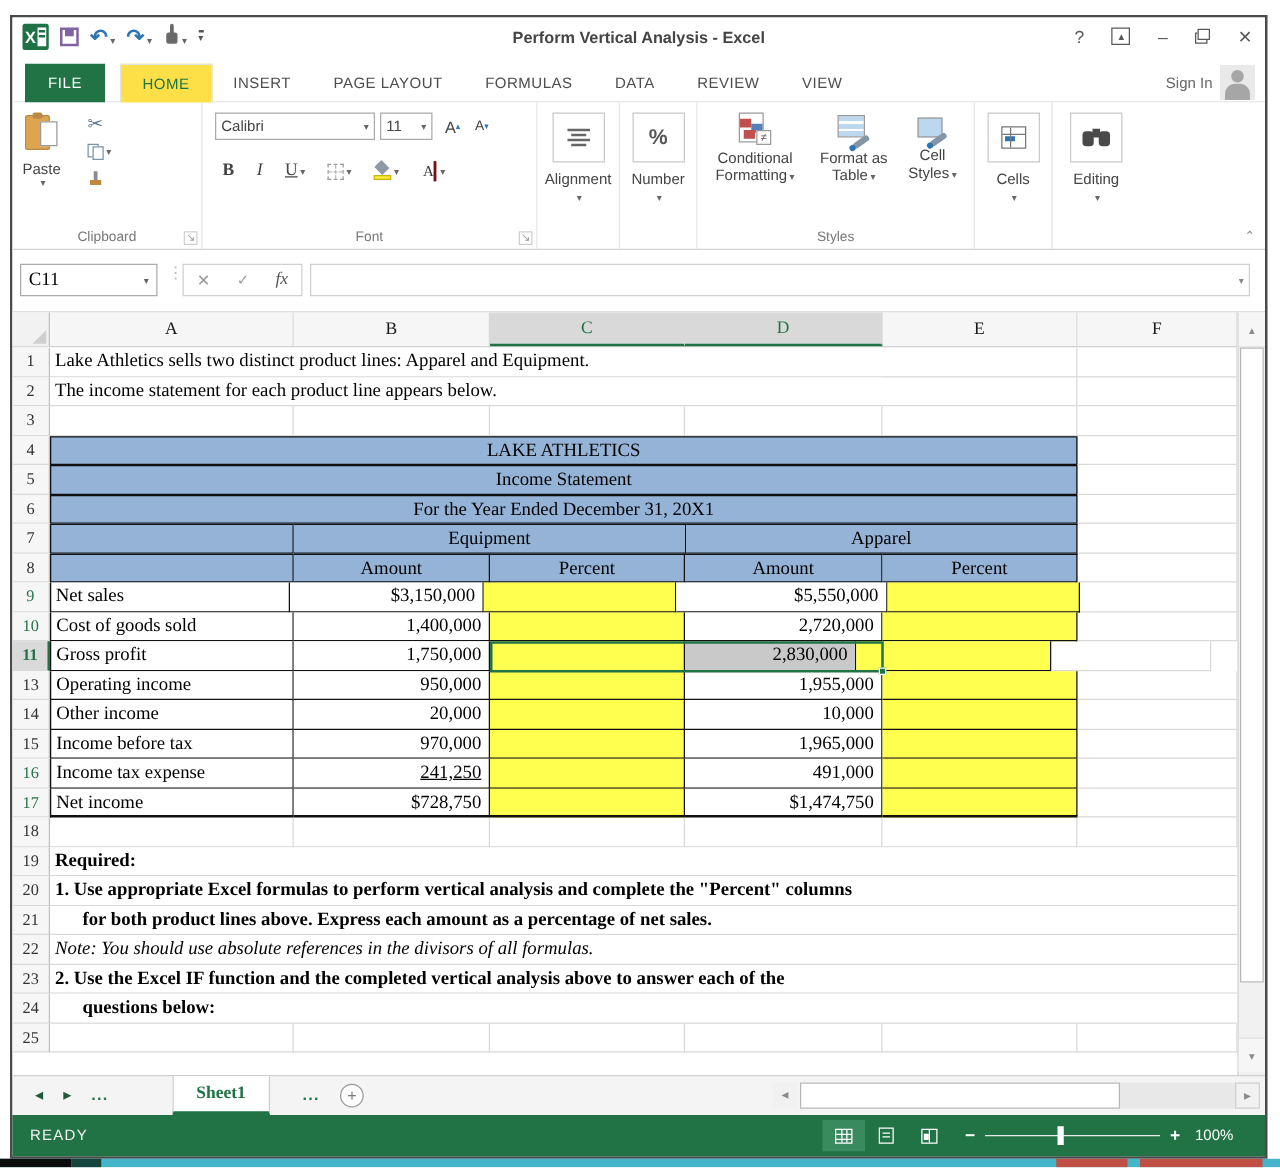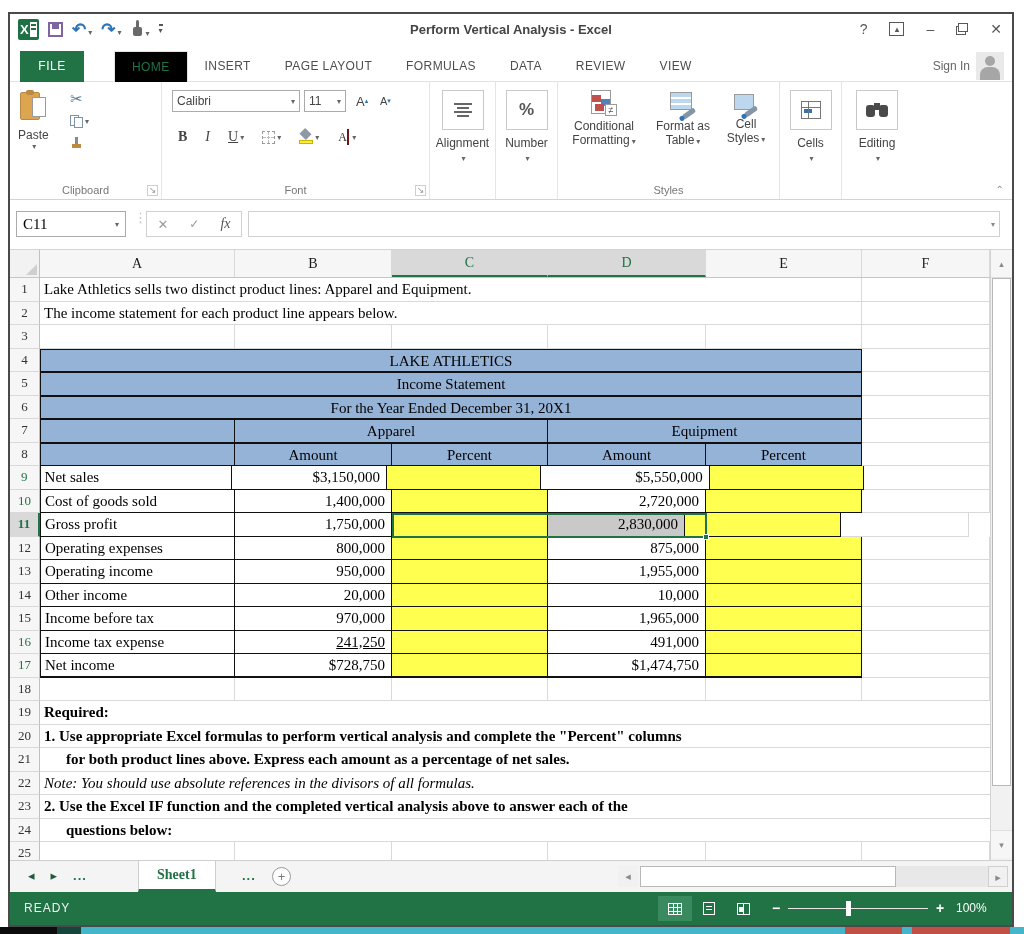--- a/index.html
+++ b/index.html
@@ -28,21 +28,21 @@
   .rdo-ico { width:15px; height:14px; border:1px solid #585858; font-size:9px; line-height:12px; text-align:center; }
   .restore-ico { position:relative; width:12px; height:12px; }
   .restore-ico i { position:absolute; width:10px; height:9px; border:1px solid #585858; background:#fff; }
   .restore-ico i.b { left:0; bottom:0; } .restore-ico i.t { right:0; top:0; }
 
   
   #tab-row { position:absolute; left:0; top:34px; width:1002px; height:34px; background:#fff; border-bottom:1px solid #e2e2e2; }
   .file-tab { position:absolute; left:10px; top:3px; width:64px; height:31px; background:#217346; color:#fff; font-size:12px; text-align:center; line-height:31px; letter-spacing:.5px; }
   .rtabs { position:absolute; left:86px; top:3px; display:flex; height:31px; }
   .rtab { padding:0 17px; font-size:12px; color:#4d4d4d; line-height:31px; letter-spacing:.4px; }
-  .rtab.active { color:#217346; background:#000000; border:1px solid #e2e2e2; border-bottom:none; margin-bottom:-1px;margin-left:18px; }
+  .rtab.active { color:#217346; background:#fde047; border:1px solid #e2e2e2; border-bottom:none; margin-bottom:-1px; }
   .signin { position:absolute; right:8px; top:4px; display:flex; align-items:center; gap:6px; color:#666; font-size:12px; }
   .avatar { width:28px; height:28px; background:#e9e9e9; position:relative; overflow:hidden; }
   .avatar .head { position:absolute; left:9px; top:4px; width:10px; height:10px; border-radius:50%; background:#a6a6a6; }
   .avatar .body { position:absolute; left:4px; top:15px; width:20px; height:14px; border-radius:8px 8px 0 0; background:#a6a6a6; }
 
   
   #ribbon { position:absolute; left:0; top:68px; width:1002px; height:118px; background:#fff; border-bottom:1px solid #d4d4d4; font-size:12px; color:#444; }
   .rgroup { position:absolute; top:0; height:117px; border-right:1px solid #e5e5e5; }
   .gfooter { position:absolute; bottom:3px; left:0; right:0; text-align:center; color:#777; font-size:11px; }
   .launcher { position:absolute; right:3px; bottom:3px; font-size:9px; color:#999; border:1px solid #cfcfcf; width:11px; height:11px; line-height:9px; text-align:center; }
@@ -452,22 +452,22 @@
           <div class="cell gl" style="width: 128px;"></div>
         </div>
         <div class="grid-row">
           <div class="rn">6</div>
           <div class="cell banner" style="width: 822px;">For the Year Ended December 31, 20X1</div>
           <div class="cell gl" style="width: 128px;"></div>
         </div>
         <div class="grid-row">
           <div class="rn">7</div>
           <div class="cell bluecell first" style="width: 195px;"></div>
+          <div class="cell bluecell" style="width: 314px;">Equipment</div>
           <div class="cell bluecell" style="width: 313px;">Apparel</div>
-          <div class="cell bluecell" style="width: 314px;">Equipment</div>
           <div class="cell gl" style="width: 128px;"></div>
         </div>
         <div class="grid-row">
           <div class="rn">8</div>
           <div class="cell bluecell first" style="width: 195px;"></div>
           <div class="cell bluecell" style="width: 157px;">Amount</div>
           <div class="cell bluecell" style="width: 156px;">Percent</div>
           <div class="cell bluecell" style="width: 158px;">Amount</div>
           <div class="cell bluecell" style="width: 156px;">Percent</div>
           <div class="cell gl" style="width: 128px;"></div>
@@ -489,29 +489,20 @@
           <div class="cell dcell num" style="width: 158px;">2,720,000</div>
           <div class="cell dcell ycell" style="width: 156px;"></div>
           <div class="cell gl" style="width: 128px;"></div>
         </div>
         <div class="grid-row">
           <div class="rn green active">11</div>
           <div class="cell dcell first" style="width: 195px;">Gross profit</div>
           <div class="cell dcell num" style="width: 157px;">1,750,000</div>
           <div class="cell dcell ycell" style="width: 156px;"></div>
           <div class="cell dcell num graycell" style="width: 137px;">2,830,000</div>
-          <div class="cell dcell ycell" style="width: 156px;"></div>
-          <div class="cell gl" style="width: 128px;"></div>
-        </div>
-        <div class="grid-row">
-          <div class="rn">12</div>
-          <div class="cell dcell first" style="width: 195px;">Operating expenses</div>
-          <div class="cell dcell num" style="width: 157px;">800,000</div>
-          <div class="cell dcell ycell" style="width: 156px;"></div>
-          <div class="cell dcell num" style="width: 158px;">875,000</div>
           <div class="cell dcell ycell" style="width: 156px;"></div>
           <div class="cell gl" style="width: 128px;"></div>
         </div>
         <div class="grid-row">
           <div class="rn">13</div>
           <div class="cell dcell first" style="width: 195px;">Operating income</div>
           <div class="cell dcell num" style="width: 157px;">950,000</div>
           <div class="cell dcell ycell" style="width: 156px;"></div>
           <div class="cell dcell num" style="width: 158px;">1,955,000</div>
           <div class="cell dcell ycell" style="width: 156px;"></div>

